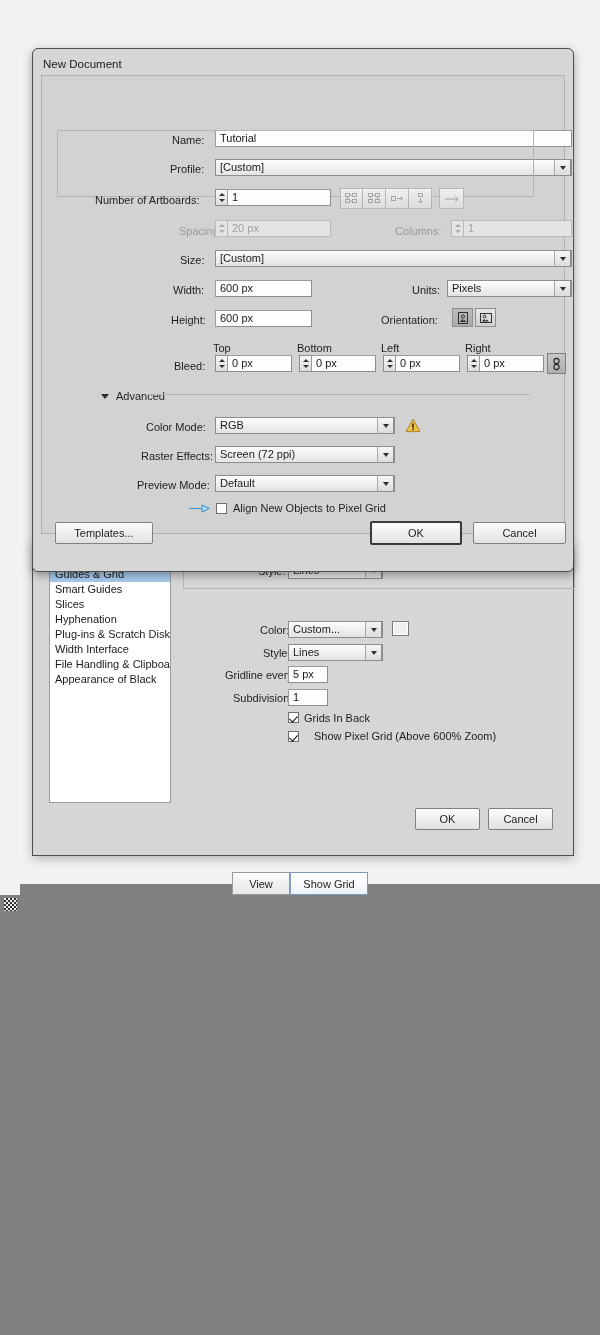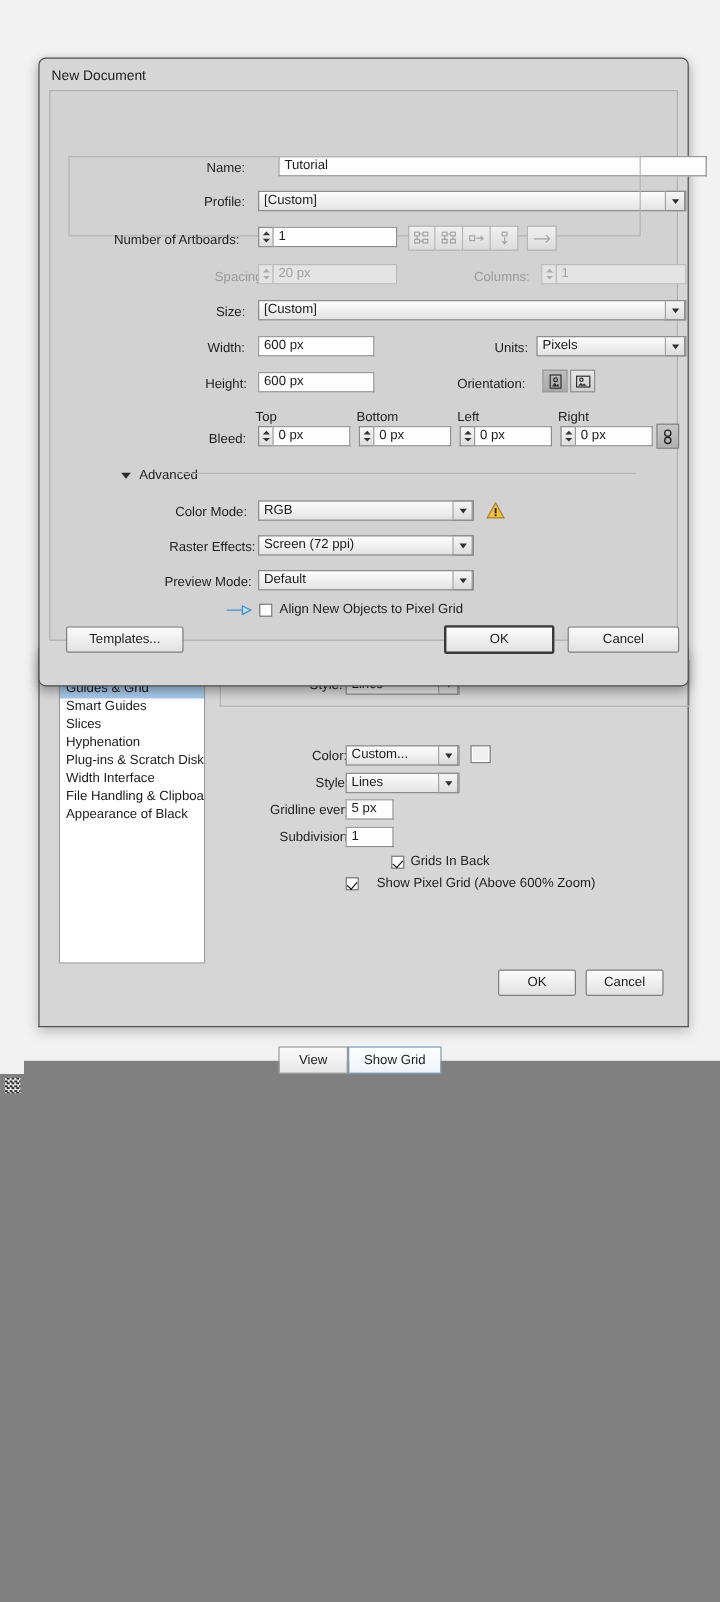--- a/index.html
+++ b/index.html
@@ -255,21 +255,21 @@
         <i></i>
       </span>
   </div>
 
   <div class="abs lbl" style="left:192px;top:129px;">Gridline every:</div>
   <div class="abs tf" style="left:255px;top:126px;width:40px;">5 px</div>
 
   <div class="abs lbl" style="left:200px;top:152px;">Subdivisions:</div>
   <div class="abs tf" style="left:255px;top:149px;width:40px;">1</div>
 
-  <div class="abs" style="left:255px;top:172px;display:flex;align-items:flex-end;gap:5px;margin-left:38px;">
+  <div class="abs" style="left:255px;top:172px;display:flex;align-items:flex-start;gap:5px;">
     <span class="chk on"></span>
     <span class="lbl">Grids In Back</span>
   </div>
 
   <div class="abs" style="left:255px;top:190px;display:flex;align-items:center;gap:15px;">
     <span class="chk on"></span>
     <span class="lbl">Show Pixel Grid (Above 600% Zoom)</span>
   </div>
 
   <div class="abs btn" style="left:382px;top:268px;width:65px;">OK</div>
@@ -280,21 +280,21 @@
   <div class="tab" style="position:absolute;left:0;top:0;width:58px;">View</div>
   <div class="tab active" style="position:absolute;left:58px;top:0;width:78px;">Show Grid</div>
 </div>
 
 <div id="newdoc">
   <div id="newdoc-title">New Document</div>
 
   <div id="newdoc-body"></div>
 
   <div class="abs lbl" style="left:139px;top:85px;">Name:</div>
-  <div class="abs tf" style="left:182px;top:81px;width:357px;margin-left:17px;">Tutorial</div>
+  <div class="abs tf" style="left:182px;top:81px;width:357px;">Tutorial</div>
 
   <div class="abs lbl" style="left:137px;top:114px;">Profile:</div>
   <div class="abs combo" style="left:182px;top:110px;width:357px;">
     <span>[Custom]</span>
     <span class="arrow">
         <i></i>
       </span>
   </div>
 
   <div class="group" id="artboard-group"></div>

